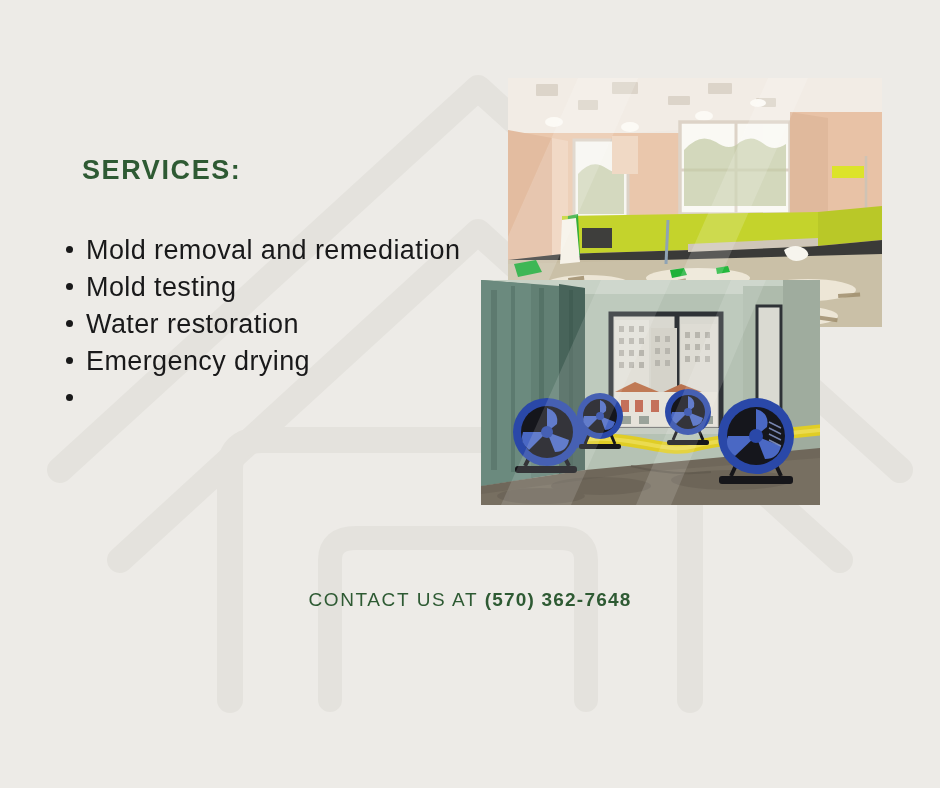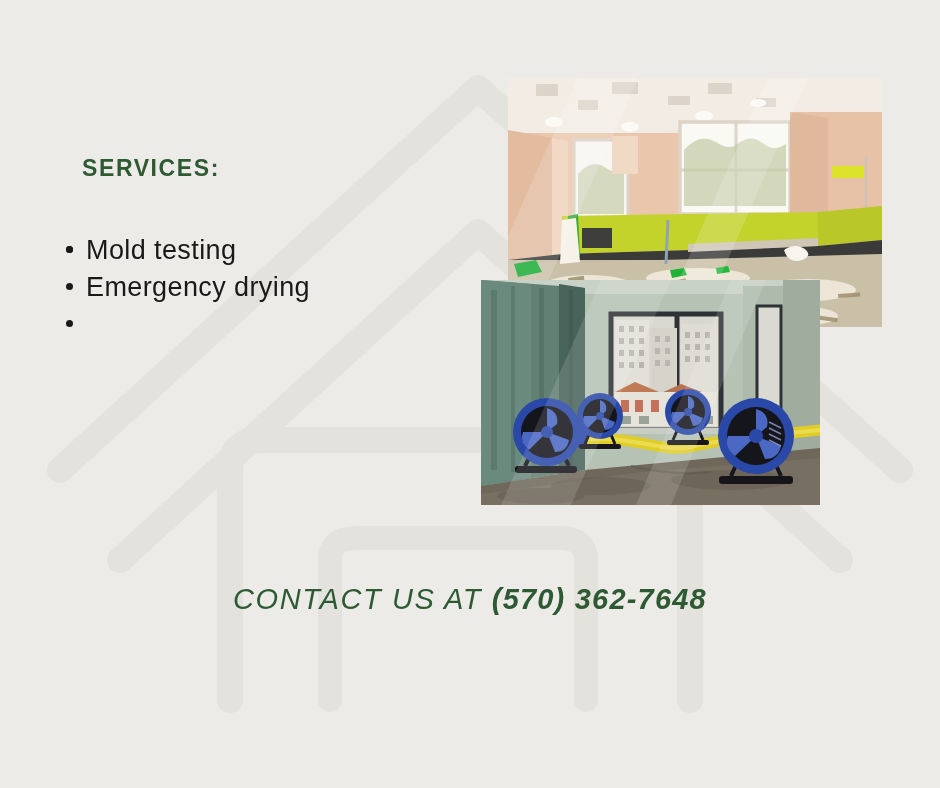--- a/index.html
+++ b/index.html
@@ -12,21 +12,21 @@
     position:relative;
   }
   .canvas { position:absolute; inset:0; width:940px; height:788px; overflow:hidden; }
 
   
   .watermark { position:absolute; inset:0; z-index:0; pointer-events:none; }
 
   
   .headline {
     position:absolute; left:82px; top:155px;
-    font-size:23px; font-weight:bold; letter-spacing:1.6px;
+    font-size:27px; font-weight:bold; letter-spacing:1.6px;
     color:#2E5A33; z-index:3; white-space:nowrap;
   }
 
   
   .services-list {
     position:absolute; left:62px; top:232px; width:400px;
     z-index:3; list-style:none;
   }
   .services-list li {
     position:relative; padding-left:24px;
@@ -41,23 +41,22 @@
 
   
   .photo { position:absolute; overflow:hidden; }
   .photo-top { left:508px; top:78px; width:374px; height:249px; z-index:1; }
   .photo-bottom { left:481px; top:280px; width:339px; height:225px; z-index:2; }
 
   
   .contact {
     position:absolute; left:0; right:0; top:582px;
     text-align:center; z-index:3;
-    color:#2E5A33; font-size:29px; line-height:35px;
+    color:#2E5A33; font-size:19px; line-height:35px;
     letter-spacing:1.6px;
-    font-style:italic;
   }
   .contact .phone { font-weight:bold; letter-spacing:1.2px; }
 </style>
 </head>
 <body>
 
 <div class="canvas">
 
   <svg class="watermark" viewBox="0 0 940 788" width="940" height="788" aria-hidden="true">
     <defs>
@@ -75,24 +74,29 @@
 
       <path d="M 330,700 L 330,560 Q 330,538 356,538 L 560,538 Q 586,538 586,560 L 586,700" stroke-width="24"></path>
     </g>
   </svg>
 
   <div class="headline">SERVICES:</div>
 
   <ul class="services-list">
     <li>
       <span class="bullet"></span>
+      <span>Mold removal and remediation</span>
     </li>
     <li>
       <span class="bullet"></span>
       <span>Mold testing</span>
+    </li>
+    <li>
+      <span class="bullet"></span>
+      <span>Water restoration</span>
     </li>
     <li>
       <span class="bullet"></span>
       <span>Emergency drying</span>
     </li>
     <li>
       <span class="bullet"></span>
     </li>
   </ul>
 

